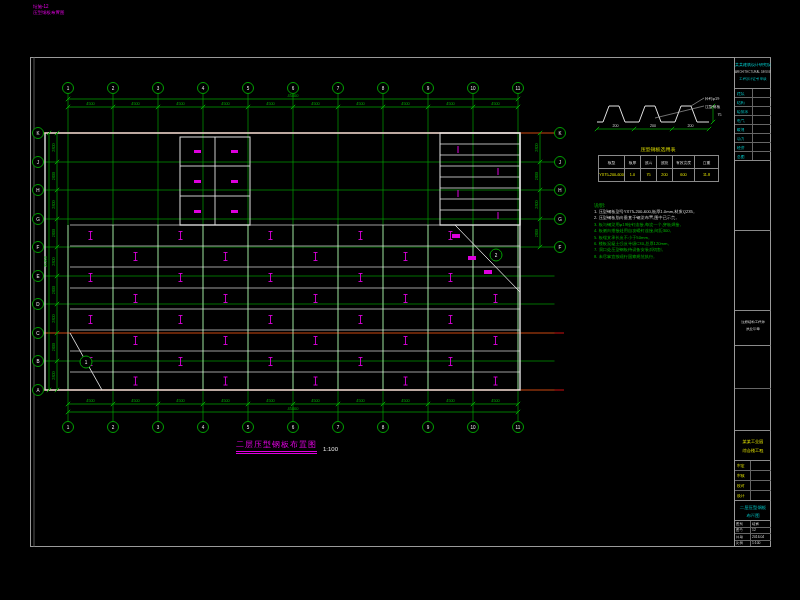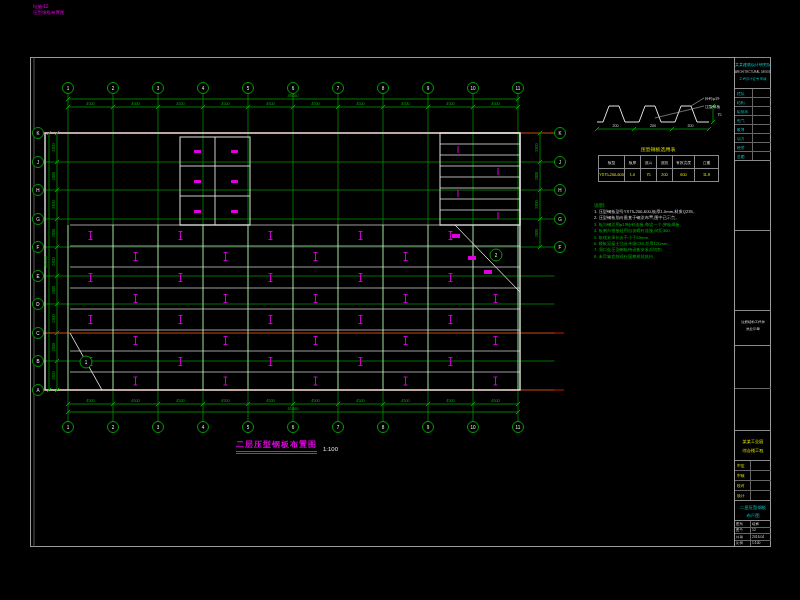--- a/index.html
+++ b/index.html
@@ -1,21 +1,21 @@
 <!DOCTYPE html>
 <html><head>
 <meta charset="utf-8">
 <style>
   html,body{margin:0;padding:0;background:#000;}
   body{width:800px;height:600px;overflow:hidden;font-family:"Liberation Sans",sans-serif;}
   #sheet{position:relative;width:800px;height:600px;background:#000;}
   #plan-svg{position:absolute;left:0;top:0;}
   #corner-stamp{position:absolute;left:33px;top:4px;color:#e000e0;font-size:4.5px;line-height:5.5px;white-space:nowrap;}
   #plan-title-wrap{position:absolute;left:236px;top:439px;display:flex;align-items:flex-end;}
-  #plan-title{color:#e000e0;font-size:8px;font-weight:bold;letter-spacing:1px;border-bottom:3px double #e000e0;padding-bottom:1px;white-space:nowrap;}
+  #plan-title{color:#e000e0;font-size:8px;font-weight:normal;letter-spacing:1px;border-bottom:3px double #e000e0;padding-bottom:1px;white-space:nowrap;}
   #plan-scale{color:#e0e0e0;font-size:6px;margin-left:6px;padding-bottom:2px;}
   #table-title{position:absolute;left:598px;top:146px;width:120px;text-align:center;color:#e0e000;font-size:5px;white-space:nowrap;}
   #detail-table{position:absolute;left:598px;top:155px;width:120px;display:grid;grid-template-columns:26px 16px 16px 16px 22px 24px;grid-auto-rows:13px;border-left:1px solid #8a8a8a;border-top:1px solid #8a8a8a;box-sizing:content-box;}
   .tcell{border-right:1px solid #8a8a8a;border-bottom:1px solid #8a8a8a;display:flex;align-items:center;justify-content:center;font-size:3.8px;overflow:hidden;white-space:nowrap;}
   #notes{position:absolute;left:594px;top:202px;width:146px;overflow:hidden;}
   #notes-heading{color:#00b400;font-size:5px;line-height:7px;}
   .note-line{font-size:4.2px;line-height:6.4px;white-space:nowrap;overflow:hidden;}
   #titleblock{position:absolute;left:734px;top:57px;width:36px;height:489px;border-left:1px solid #9a9a9a;}
   .tb-sec{position:absolute;left:0;width:36px;border-top:1px solid #8a8a8a;box-sizing:border-box;overflow:hidden;}
   .tb-line{width:100%;text-align:center;overflow:hidden;white-space:nowrap;}

